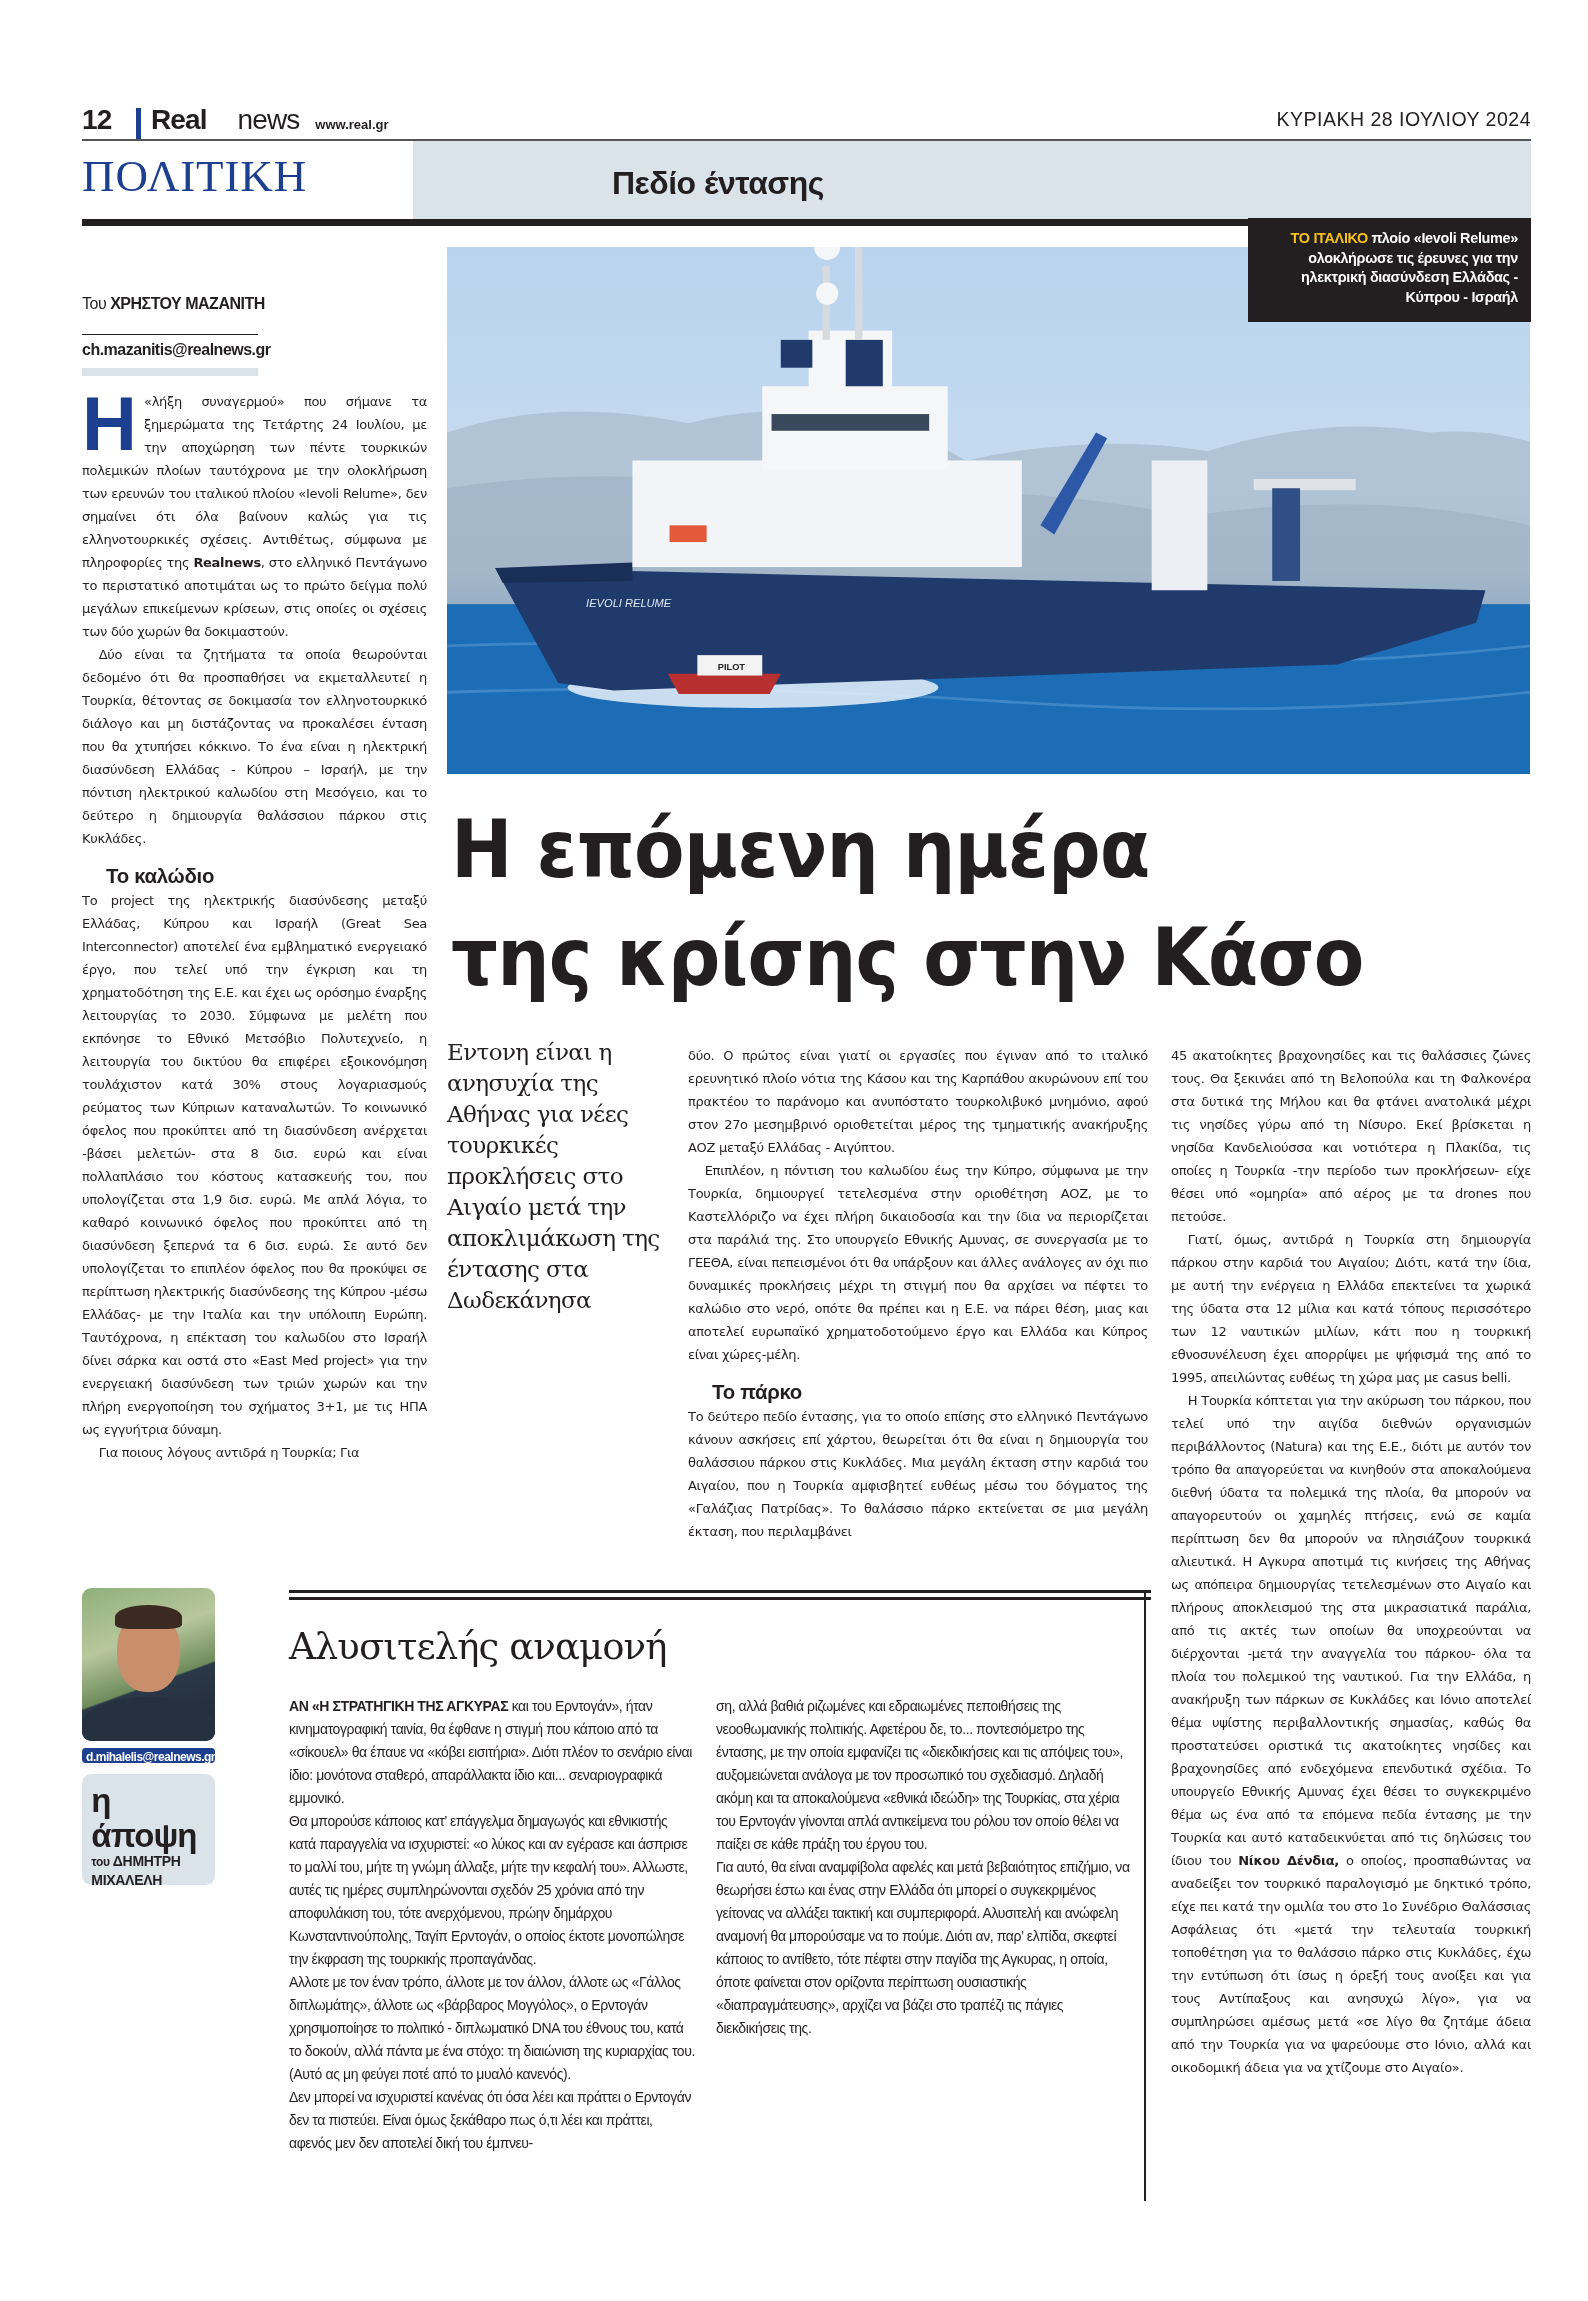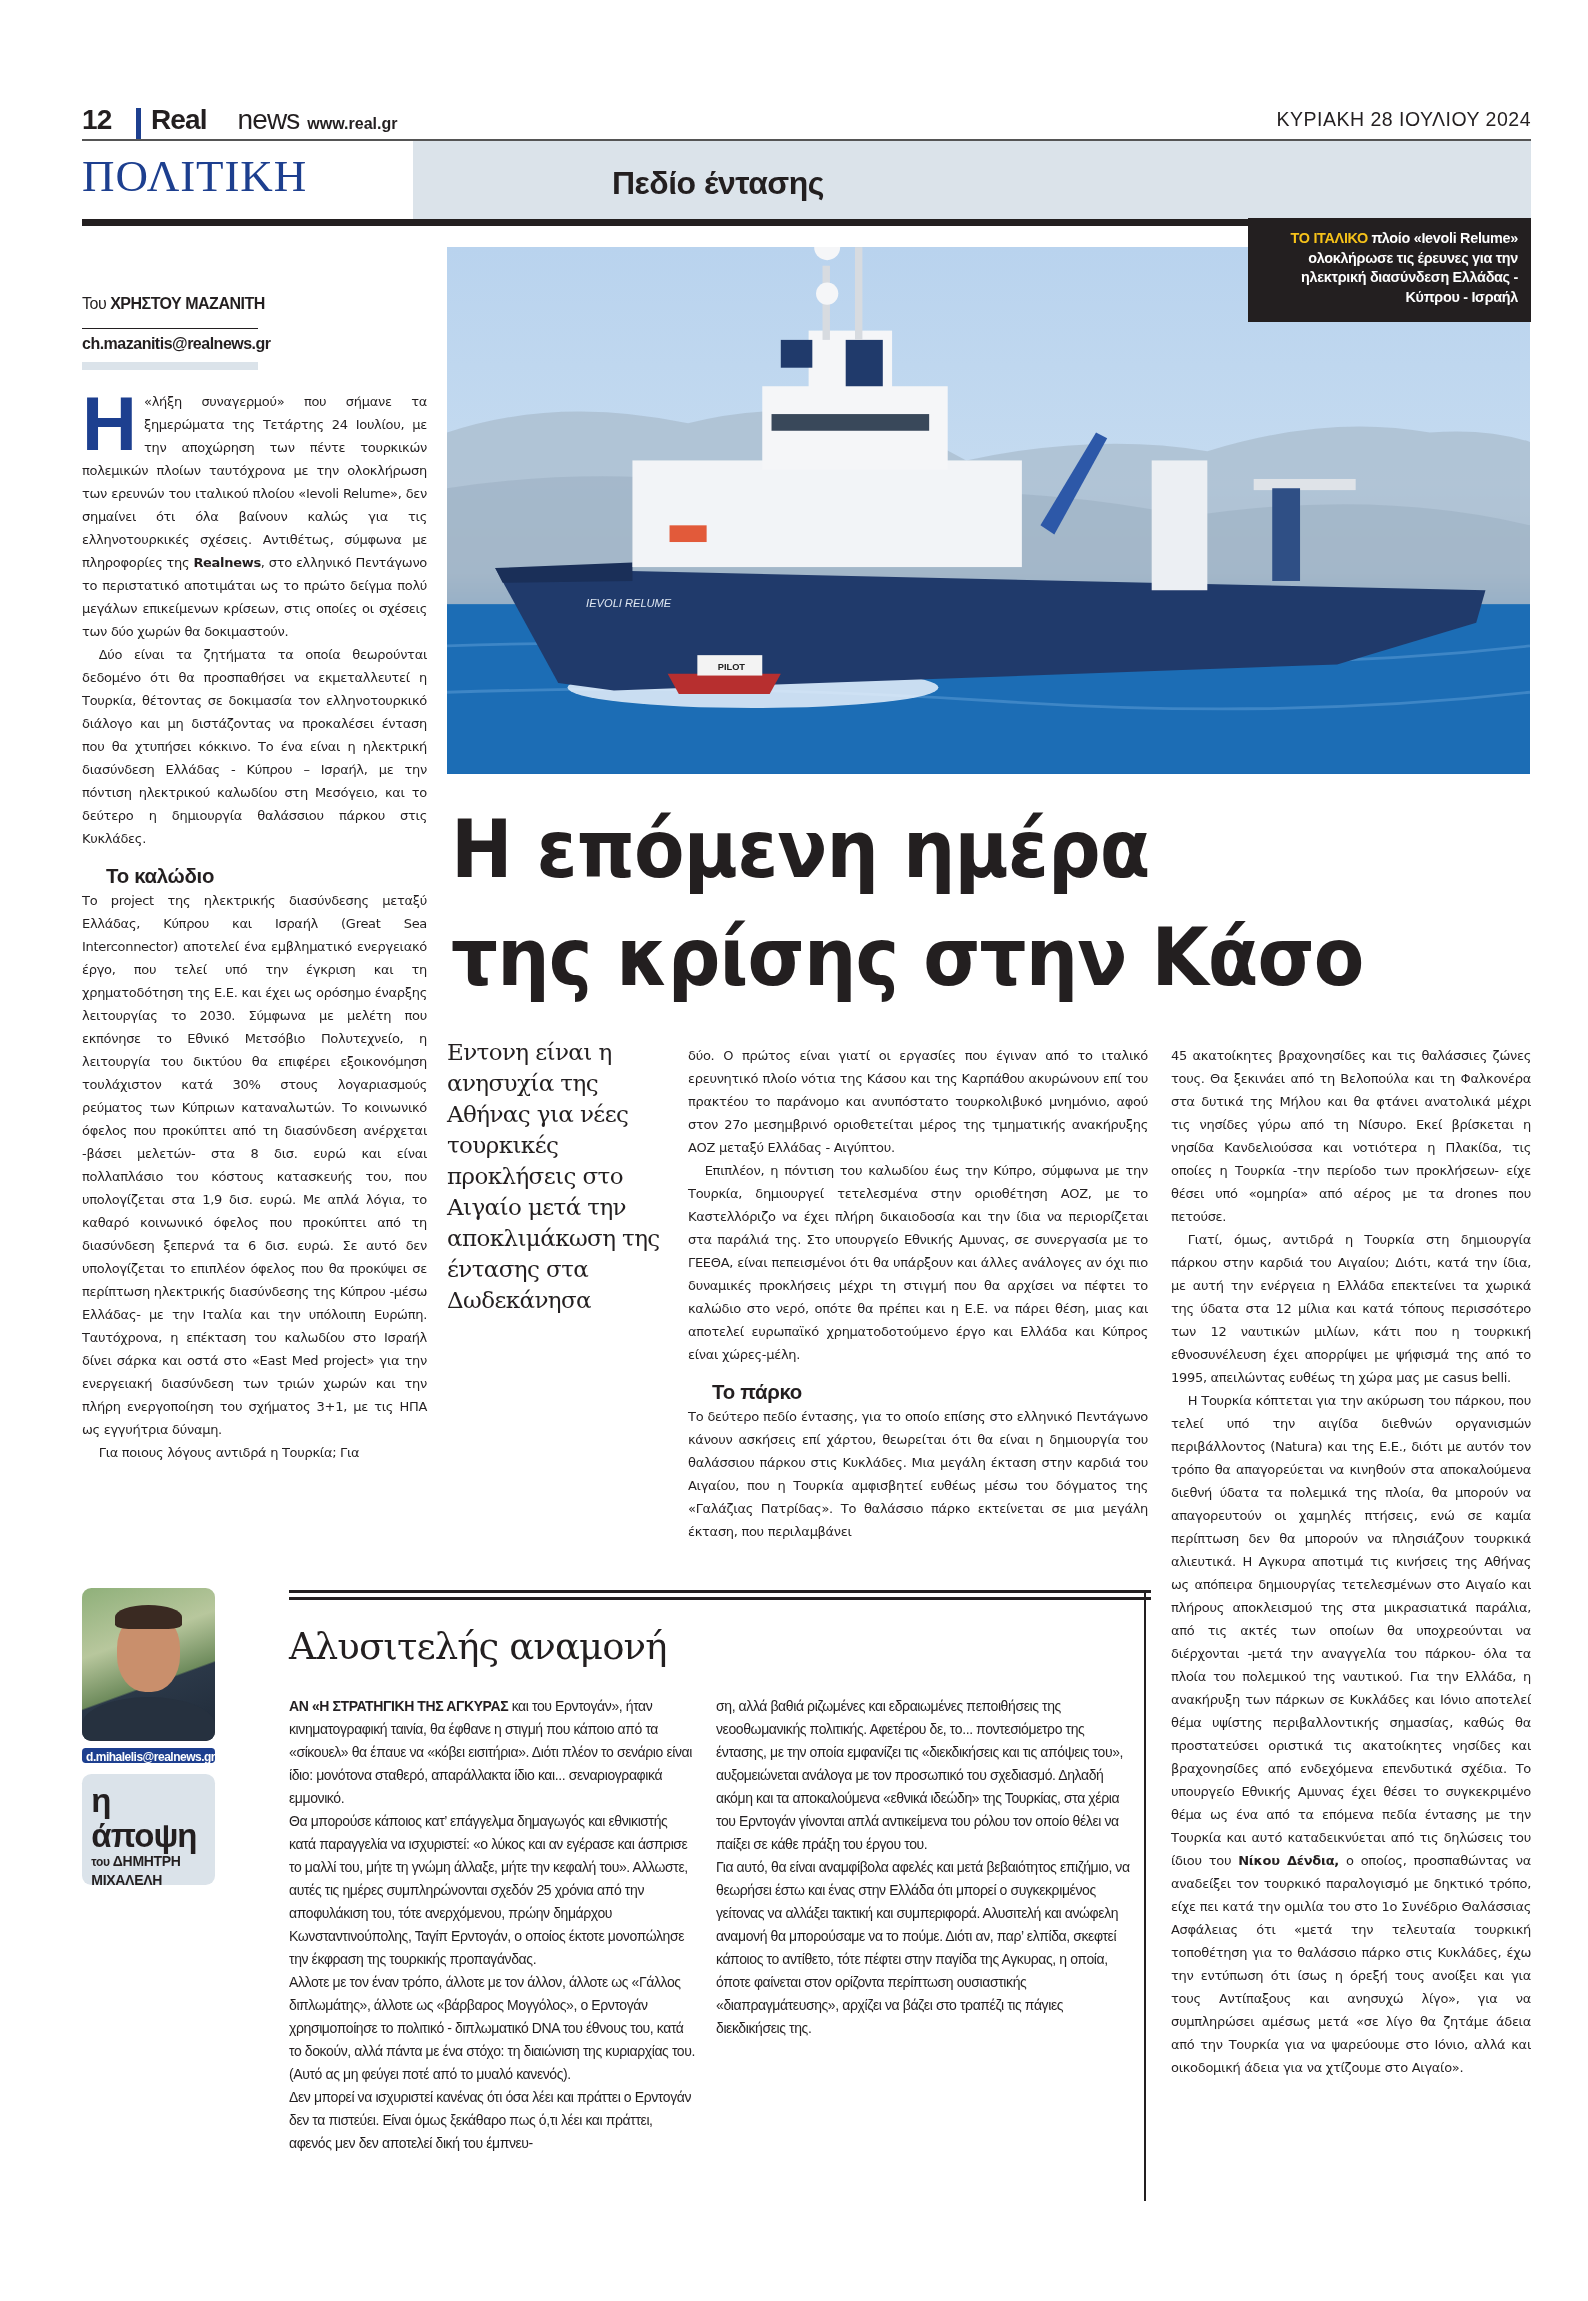--- a/index.html
+++ b/index.html
@@ -6,40 +6,40 @@
   html, body { width: 1589px; height: 2301px; background: #ffffff; }
   body { position: relative; font-family: "DejaVu Sans", sans-serif; color: #231f20; overflow: hidden; }
 
   
   .masthead { position: absolute; left: 82px; top: 104px; width: 1449px; height: 37px; }
   .page-num { position: absolute; left: 0; top: 0; font-family: "Liberation Sans", sans-serif; font-weight: bold; font-size: 28px; letter-spacing: -0.9px; color: #231f20; }
   .mast-bar { position: absolute; left: 54px; top: 3.7px; width: 4.6px; height: 33px; background: #1d3f8f; }
   .brand { position: absolute; left: 69px; top: 0; font-family: "Liberation Sans", sans-serif; font-size: 28px; letter-spacing: -0.9px; }
   .brand b { font-weight: bold; }
   .brand span.light { font-weight: normal; padding-left: 31px; }
-  .brand-url { font-family: "Liberation Sans", sans-serif; font-size: 16px; font-weight: bold; margin-left: 8px; letter-spacing: 0; }
+  .brand-url { font-family: "Liberation Sans", sans-serif; font-size: 13px; font-weight: bold; margin-left: 16px; letter-spacing: 0; }
   .issue-date { position: absolute; right: 0; top: 3.7px; font-family: "Liberation Sans", sans-serif; font-size: 19.5px; color: #231f20; letter-spacing: 0.5px; }
   .mast-rule { position: absolute; left: 82px; top: 139px; width: 1449px; height: 1.9px; background: #555; }
 
   .section-title { position: absolute; left: 82px; top: 150px; font-family: "Liberation Serif", serif; font-size: 45px; color: #1d3f8f; letter-spacing: 0.9px; }
   .kicker-band { position: absolute; left: 413px; top: 141px; width: 1118px; height: 80px; background: #dbe3ea; }
   .kicker { position: absolute; left: 612px; top: 165px; font-family: "Liberation Sans", sans-serif; font-weight: bold; font-size: 32px; color: #231f20; letter-spacing: -0.5px; }
   .thick-rule { position: absolute; left: 82px; top: 219px; width: 1449px; height: 7.4px; background: #231f20; }
 
   
   .photo { position: absolute; left: 447px; top: 226px; width: 1083px; height: 527px; overflow: hidden;
     background: linear-gradient(180deg, #b9d3ee 0%, #c5dbf0 45%, #b8c9d9 62%, #1e6fb8 70%, #1565b0 100%); margin-top: 21px; }
   .photo svg { position: absolute; left: 0; top: 0; }
   .caption-box { position: absolute; left: 1248px; top: 218px; width: 283px; height: 104px; background: #231f20; padding: 11px 13px 0 9.3px; text-align: right;
     font-family: "Liberation Sans", sans-serif; font-weight: bold; font-size: 14.4px; line-height: 19.5px; color: #ffffff; letter-spacing: -0.3px; }
   .caption-box .lead { color: #f6c21a; }
 
   
   .byline { position: absolute; left: 82px; top: 295px; width: 176px; font-family: "Liberation Sans", sans-serif; }
-  .byline .by-row { font-size: 16px; letter-spacing: -0.5px; padding-bottom: 15px; border-bottom: 0.9px solid #231f20; white-space: nowrap; }
+  .byline .by-row { font-size: 16px; letter-spacing: -0.5px; padding-bottom: 21px; border-bottom: 0.9px solid #231f20; white-space: nowrap; }
   .byline .by-row b { font-weight: bold; }
   .byline .email { font-size: 16px; font-weight: bold; letter-spacing: -0.5px; margin-top: 5.6px; white-space: nowrap; }
   .byline .tint { width: 176px; height: 8.3px; background: #dbe3ea; margin-top: 9.3px; }
 
   
   .col { position: absolute; font-family: "DejaVu Sans", sans-serif; font-size: 13px; line-height: 23px; color: #231f20; text-align: justify; letter-spacing: -0.3px; }
   .col p { text-indent: 0; }
   .col p.ind { text-indent: 16.7px; }
   .col b { font-weight: bold; }
   .dropcap { float: left; font-family: "Liberation Sans", sans-serif; font-weight: bold; font-size: 76px; line-height: 59px; color: #1d3f8f; margin: 3.7px 7.4px 0 0; height: 61px; }

